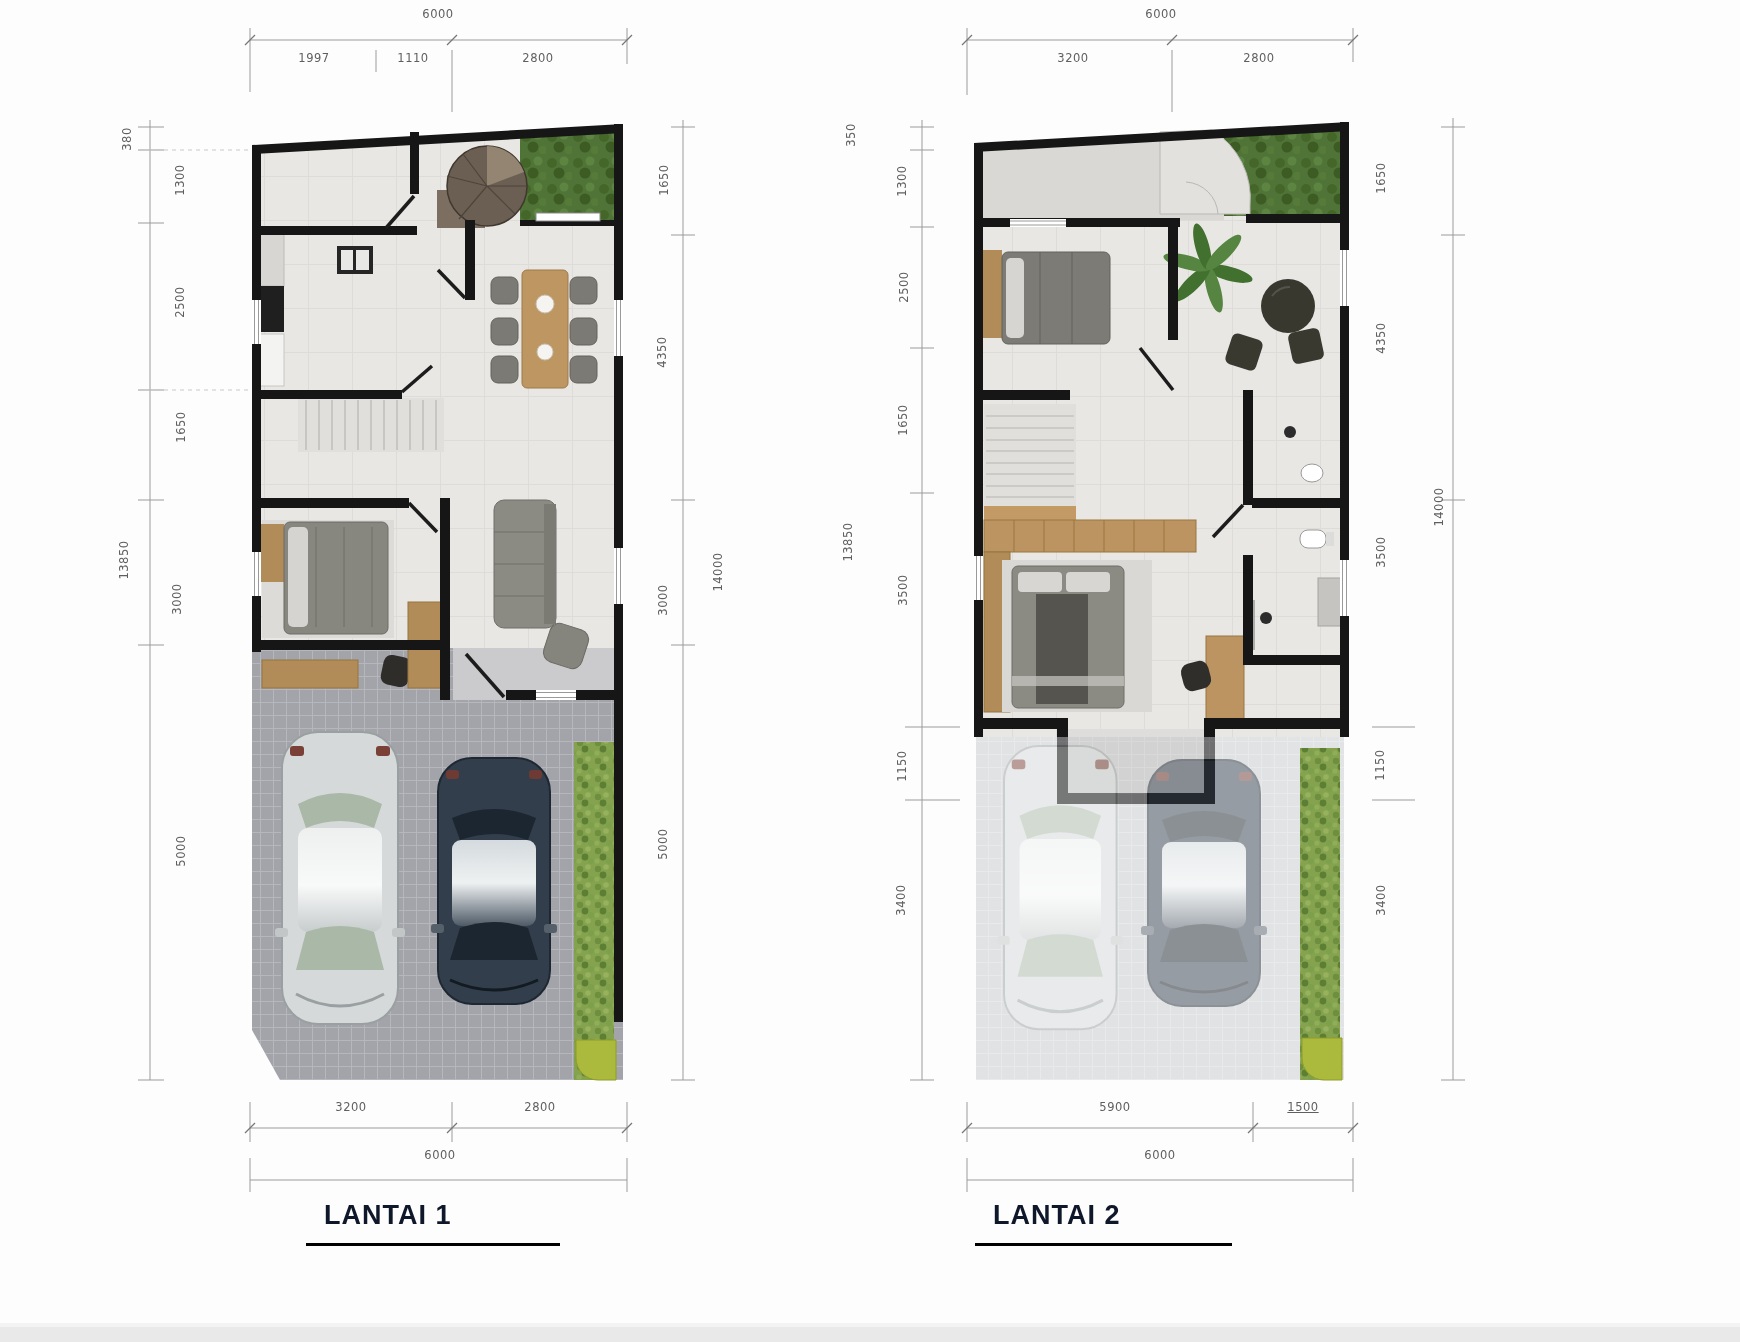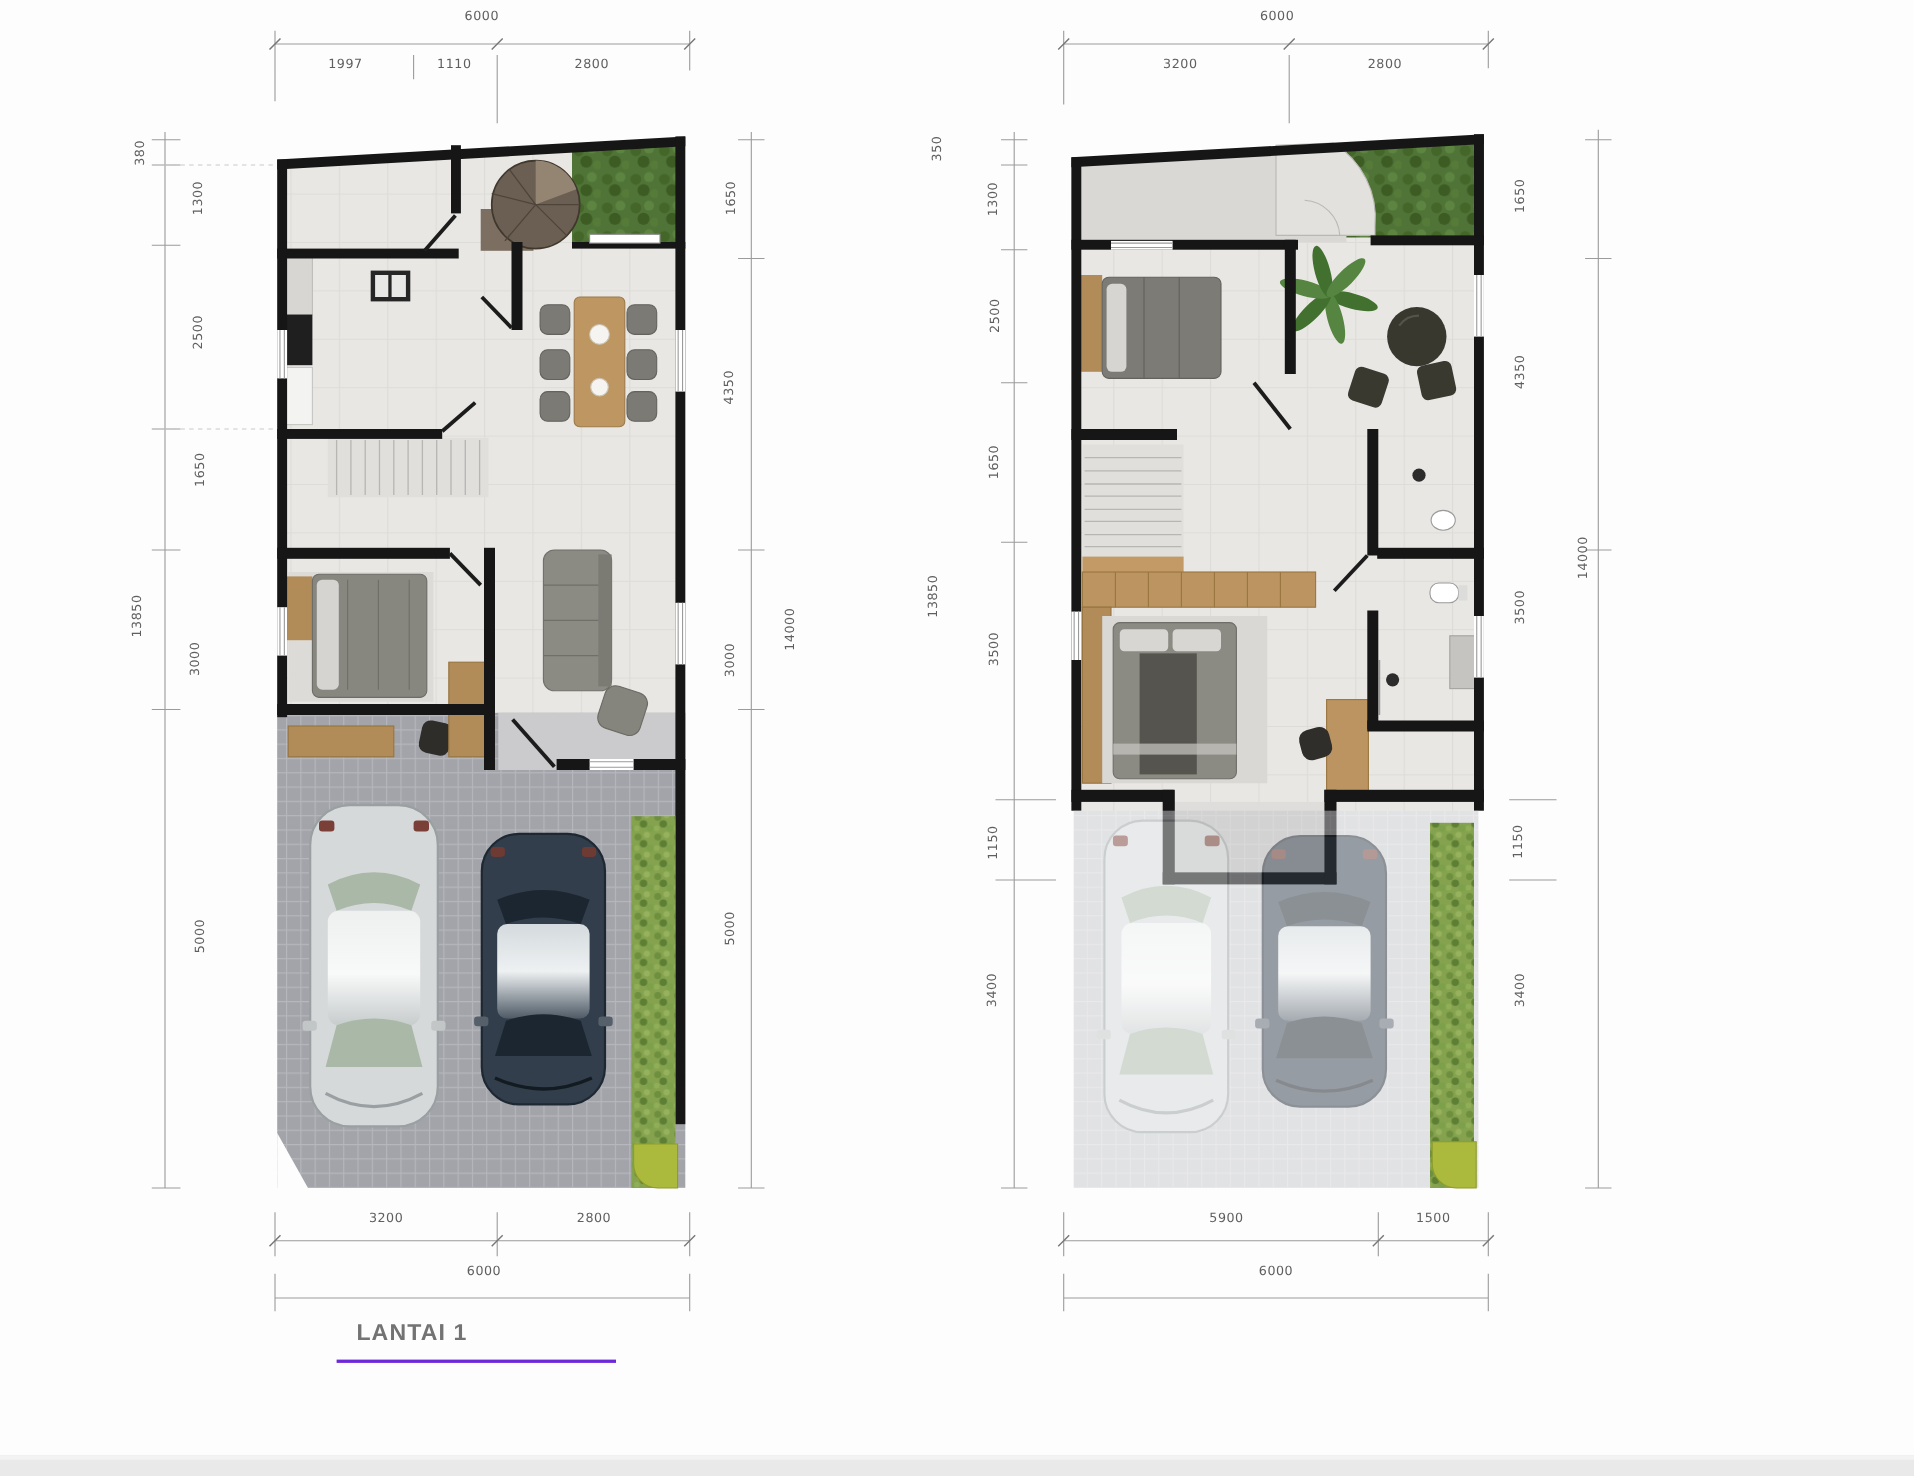--- a/index.html
+++ b/index.html
@@ -2,23 +2,23 @@
 <html><head>
 <meta charset="utf-8">
 <style>
   html,body{margin:0;padding:0;background:#ffffff;}
   #canvas{position:relative;width:1740px;height:1342px;background:#fdfdfd;overflow:hidden;
           font-family:"DejaVu Sans",sans-serif;}
   svg.sheet{position:absolute;left:0;top:0;}
   .dim{position:absolute;font-family:"DejaVu Sans",sans-serif;font-size:11.5px;color:#5f5f5f;
        white-space:nowrap;transform:translate(-50%,-50%);letter-spacing:.5px;}
   .dim.v{transform:translate(-50%,-50%) rotate(-90deg);}
-  .floor-title{position:absolute;border-bottom:3px solid #6d28d9;padding:0 0 12px 18px;
-       font-family:"Liberation Sans",sans-serif;font-weight:bold;font-size:21px;
-       letter-spacing:1px;color:#737373;}
+  .floor-title{position:absolute;border-bottom:3px solid #000000;padding:0 0 12px 18px;
+       font-family:"Liberation Sans",sans-serif;font-weight:bold;font-size:27px;
+       letter-spacing:1px;color:#0f172a;}
   .footer-strip{position:absolute;left:0;right:0;bottom:0;height:15px;background:#e9e9e9;
        border-top:4px solid #f3f3f3;}
 </style>
 </head>
 <body>
 
 <div id="canvas">
 
 <svg class="sheet" width="1740" height="1342" viewBox="0 0 1740 1342">
 <defs>
@@ -307,20 +307,23 @@
 
   <path d="M967 1128H1353 M967 1102V1142 M1253 1102V1142 M1353 1102V1142 M967 1180H1353 M967 1158V1192 M1353 1158V1192"></path>
 </g>
 <g stroke="#777777" stroke-width="1.3">
   <path d="M245 45L255 35 M447 45L457 35 M622 45L632 35 M245 1133L255 1123 M447 1133L457 1123 M622 1133L632 1123 M962 45L972 35 M1167 45L1177 35 M1348 45L1358 35 M962 1133L972 1123 M1248 1133L1258 1123 M1348 1133L1358 1123"></path>
 </g>
 </svg>
 
 <div class="floor-title" style="left:306px;top:1200px;width:236px;">
   <span>LANTAI 1</span>
+</div>
+<div class="floor-title" style="left:975px;top:1200px;width:239px;">
+  <span>LANTAI 2</span>
 </div>
 
 <div id="labels">
       <div class="dim" style="left: 438px; top: 14px;">6000</div>
       <div class="dim" style="left: 314px; top: 58px;">1997</div>
       <div class="dim" style="left: 413px; top: 58px;">1110</div>
       <div class="dim" style="left: 538px; top: 58px;">2800</div>
       <div class="dim v" style="left: 127px; top: 139px;">380</div>
       <div class="dim v" style="left: 180px; top: 180px;">1300</div>
       <div class="dim v" style="left: 180px; top: 302px;">2500</div>
@@ -347,18 +350,18 @@
       <div class="dim v" style="left: 902px; top: 766px;">1150</div>
       <div class="dim v" style="left: 901px; top: 900px;">3400</div>
       <div class="dim v" style="left: 848px; top: 542px;">13850</div>
       <div class="dim v" style="left: 1381px; top: 178px;">1650</div>
       <div class="dim v" style="left: 1381px; top: 338px;">4350</div>
       <div class="dim v" style="left: 1381px; top: 552px;">3500</div>
       <div class="dim v" style="left: 1380px; top: 765px;">1150</div>
       <div class="dim v" style="left: 1381px; top: 900px;">3400</div>
       <div class="dim v" style="left: 1439px; top: 507px;">14000</div>
       <div class="dim" style="left: 1115px; top: 1107px;">5900</div>
-      <div class="dim" style="left: 1303px; top: 1107px;">1500</div>
+      <div class="dim" style="left: 1303px; top: 1107px; text-decoration: underline;">1500</div>
       <div class="dim" style="left: 1160px; top: 1155px;">6000</div>
     </div>
 
 <div class="footer-strip"></div>
 </div>
 
 </body></html>

